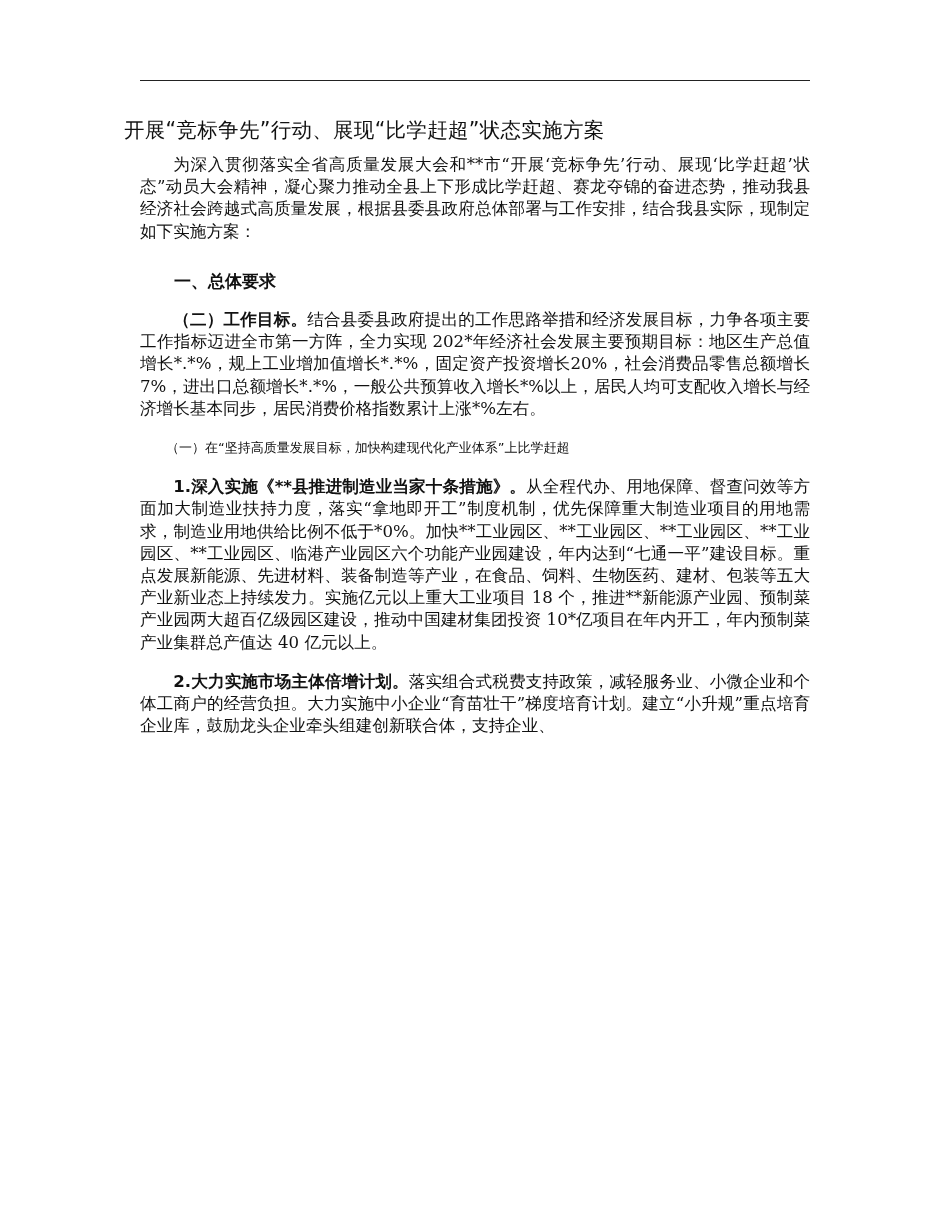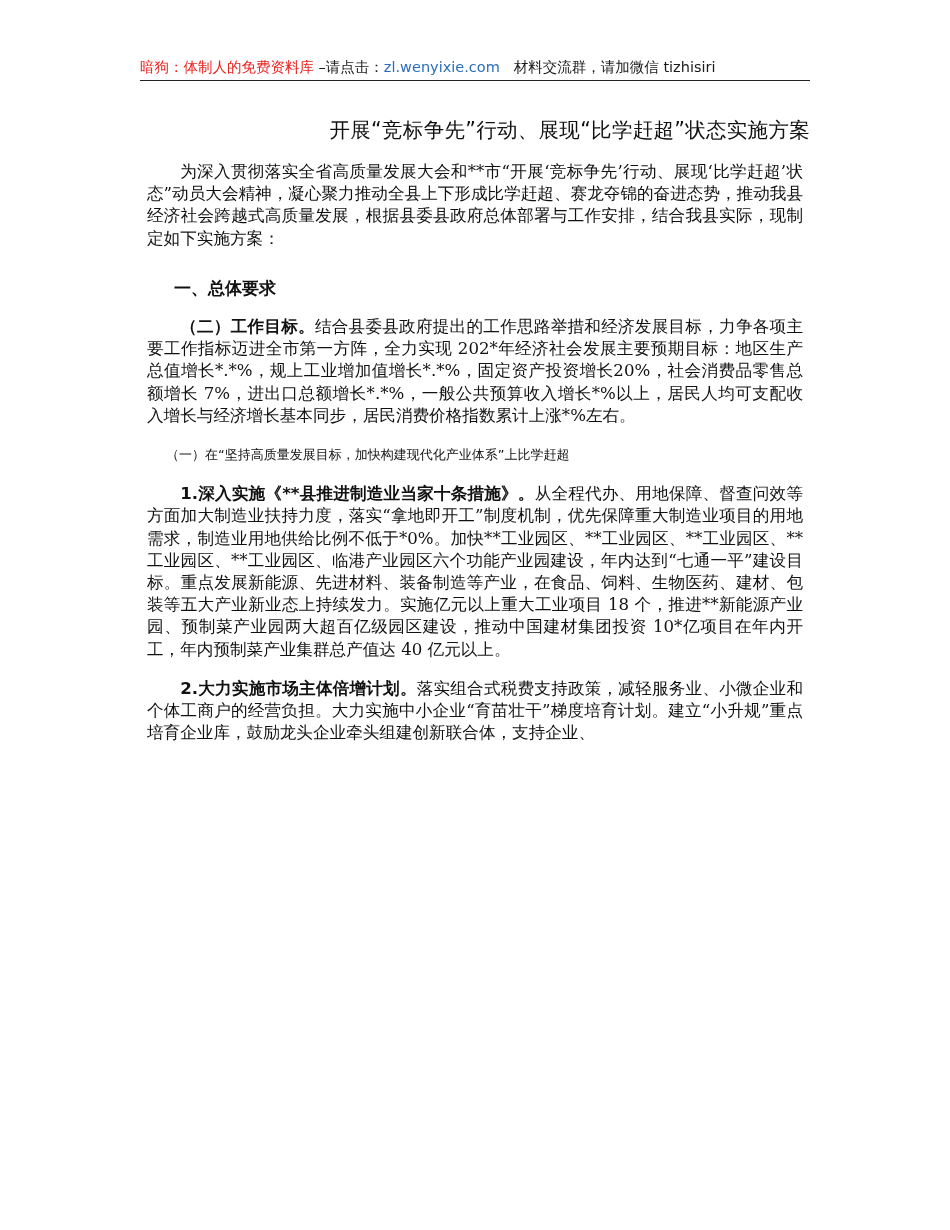--- a/index.html
+++ b/index.html
@@ -8,44 +8,41 @@
     .header {
       position: absolute; left: 140px; top: 57px; width: 670px;
       font-family: "DejaVu Sans", sans-serif; font-size: 14.5px; line-height: 20px;
       white-space: nowrap; color: #1a1a1a;
     }
     .header .red { color: #e8231f; }
     .header .blue { color: #2a6ebd; }
     .header .gap { display: inline-block; width: 14px; }
     .rule { position: absolute; left: 140px; top: 80px; width: 670px; height: 0; border-top: 1px solid #222; }
     .title {
-      position: absolute; left: 140px; top: 116px; width: 670px; text-align: right;
+      position: absolute; left: 124px; top: 116px; width: 670px; text-align: left;
       font-family: "DejaVu Sans", sans-serif; font-size: 20.5px; line-height: 28px; color: #111;
       letter-spacing: 0.3px;
     }
     .body {
       position: absolute; left: 140px; top: 154px; width: 670px;
       font-family: "DejaVu Serif", serif; font-size: 16.6px; line-height: 22.2px; color: #111;
       text-align: justify;
     }
-    .body p { margin: 7px; text-indent: 2em; }
+    .body p { margin: 0; text-indent: 2em; }
     .body .h1 { font-family: "DejaVu Sans", sans-serif; font-weight: bold; font-size: 17px; margin-top: 27px; margin-bottom: 17px; text-indent: 2em; }
     .body .h1.plain { font-weight: normal; }
     .body .h2 { font-family: "DejaVu Sans", sans-serif; font-size: 13px; margin-top: 0; margin-bottom: 17px; text-indent: 2em; }
     .body .lead { font-family: "DejaVu Sans", sans-serif; font-weight: bold; }
     .body p.para { margin-bottom: 17px; }
   </style>
 </head>
 <body>
 
 <div class="page">
 
-  <div class="header">
-    <span class="red">暗狗：体制人的免费资料库</span><span> –请点击：</span><span class="blue">zl.wenyixie.com</span><span class="gap"></span><span>材料交流群，请加微信 tizhisiri</span>
-  </div>
   <div class="rule"></div>
 
   <div class="title">开展“竞标争先”行动、展现“比学赶超”状态实施方案</div>
 
   <div class="body">
     <p class="para">为深入贯彻落实全省高质量发展大会和**市“开展‘竞标争先’行动、展现‘比学赶超’状态”动员大会精神，凝心聚力推动全县上下形成比学赶超、赛龙夺锦的奋进态势，推动我县经济社会跨越式高质量发展，根据县委县政府总体部署与工作安排，结合我县实际，现制定如下实施方案：</p>
 
     <div class="h1">一、总体要求</div>
 
 

